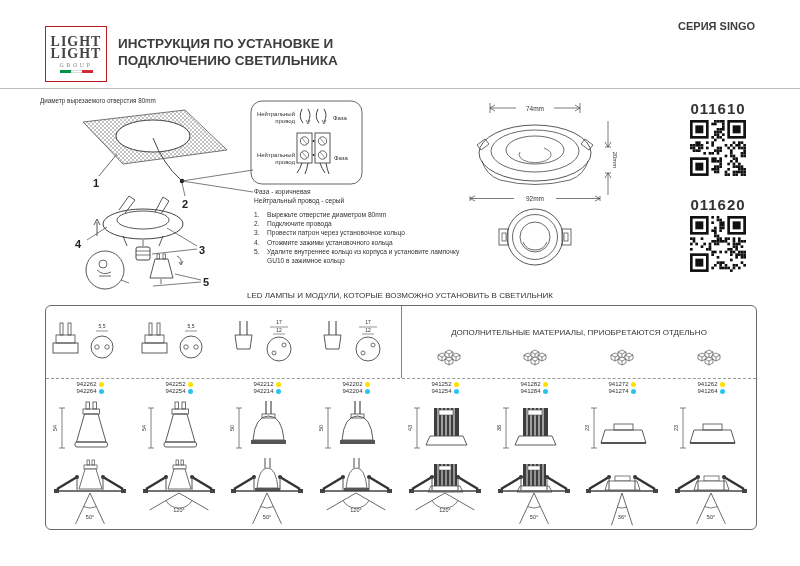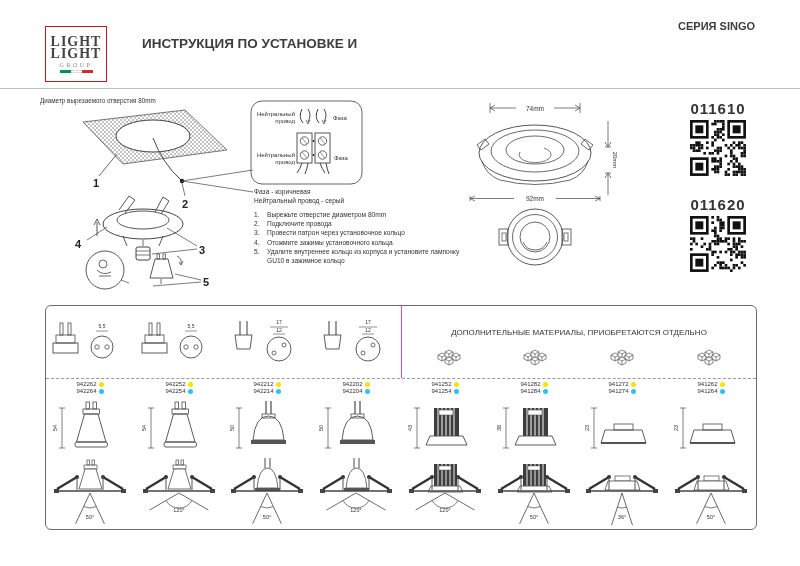--- a/index.html
+++ b/index.html
@@ -8,21 +8,21 @@
   .abs{position:absolute;}
 
   
   .logo-box{position:absolute;left:45px;top:26px;width:60px;height:54px;border:1px solid #b91c1c;
             display:flex;flex-direction:column;align-items:center;justify-content:center;
             font-family:"Liberation Serif",serif;}
   .logo-l{font-size:14px;font-weight:700;line-height:12px;letter-spacing:1px;color:#444;}
   .logo-g{font-size:6px;letter-spacing:2.5px;color:#8a8a8a;margin-top:2px;}
   .logo-flag{display:flex;margin-top:2px;}
   .logo-flag i{display:block;width:11px;height:3px;}
-  .title{position:absolute;left:118px;top:35px;font-size:13.5px;font-weight:700;line-height:17px;color:#3d3d3d;margin-left:24px;}
+  .title{position:absolute;left:118px;top:35px;font-size:13.5px;font-weight:700;line-height:17px;color:#3d3d3d;}
   .series{position:absolute;right:45px;top:20px;text-align:right;color:#3d3d3d;}
   .series .s1{font-size:11px;font-weight:700;}
   .series .s2{font-size:13.5px;font-weight:700;margin-top:2px;}
   .header-rule{position:absolute;left:0;right:0;top:88px;height:1px;background:#bdbdbd;}
 
   
   .legend{position:absolute;left:254px;top:187px;font-size:6.6px;line-height:9px;color:#333;}
   .instr{position:absolute;left:254px;top:210px;width:215px;font-size:6.6px;line-height:9.2px;color:#333;}
   .instr-row{display:flex;gap:4px;}
   .instr-num{width:9px;flex:none;}
@@ -63,20 +63,21 @@
     <span class="logo-l">LIGHT</span>
     <span class="logo-g">GROUP</span>
     <span class="logo-flag">
         <i class="fg" style="background: rgb(0, 146, 70);"></i>
         <i style="background:#fff;border-top:1px solid #ddd;border-bottom:1px solid #ddd;height:1px;"></i>
         <i class="fr" style="background: rgb(206, 43, 55);"></i>
       </span>
   </div>
   <div class="title">
     <div>ИНСТРУКЦИЯ ПО УСТАНОВКЕ И</div>
+    <div>ПОДКЛЮЧЕНИЮ СВЕТИЛЬНИКА</div>
   </div>
   <div class="series">
     <div class="s1">СЕРИЯ SINGO</div>
   </div>
   <div class="header-rule"></div>
 
   <svg class="abs" style="left:35px;top:94px;" width="218" height="198" viewBox="0 0 218 198">
     <defs>
       <pattern id="hatch" width="4" height="4" patternUnits="userSpaceOnUse">
         <path d="M0 0 L4 4 M0 4 L4 0" stroke="#9a9a9a" stroke-width="0.6"></path>
@@ -447,20 +448,21 @@
           <rect x="5.32" y="5.32" width="7.98" height="7.98" fill="#111"></rect>
           <rect x="37.24" y="0" width="18.62" height="18.62" fill="#111"></rect>
           <rect x="39.900000000000006" y="2.66" width="13.3" height="13.3" fill="#fff"></rect>
           <rect x="42.56" y="5.32" width="7.98" height="7.98" fill="#111"></rect>
           <rect x="0" y="37.24" width="18.62" height="18.62" fill="#111"></rect>
           <rect x="2.66" y="39.900000000000006" width="13.3" height="13.3" fill="#fff"></rect>
           <rect x="5.32" y="42.56" width="7.98" height="7.98" fill="#111"></rect>
         </svg></div>
   </div>
 
+  <div class="panel-title">LED ЛАМПЫ И МОДУЛИ, КОТОРЫЕ ВОЗМОЖНО УСТАНОВИТЬ В СВЕТИЛЬНИК</div>
 
   <div class="panel">
     <div class="sock" style="left:0px"><svg width="88" height="62" viewBox="0 0 88 62">
           <rect x="14" y="12" width="3" height="12" fill="none" stroke="#4a4a4a" stroke-width="0.8"></rect>
     <rect x="22" y="12" width="3" height="12" fill="none" stroke="#4a4a4a" stroke-width="0.8"></rect>
     <rect x="10" y="24" width="19" height="8" fill="none" stroke="#4a4a4a" stroke-width="0.8"></rect>
     <rect x="7" y="32" width="25" height="10" fill="none" stroke="#4a4a4a" stroke-width="0.9"></rect>
     <circle cx="56" cy="36" r="11" fill="none" stroke="#4a4a4a" stroke-width="0.9"></circle>
     <circle cx="51" cy="36" r="2.2" fill="none" stroke="#4a4a4a" stroke-width="0.8"></circle>
     <circle cx="61" cy="36" r="2.2" fill="none" stroke="#4a4a4a" stroke-width="0.8"></circle>

